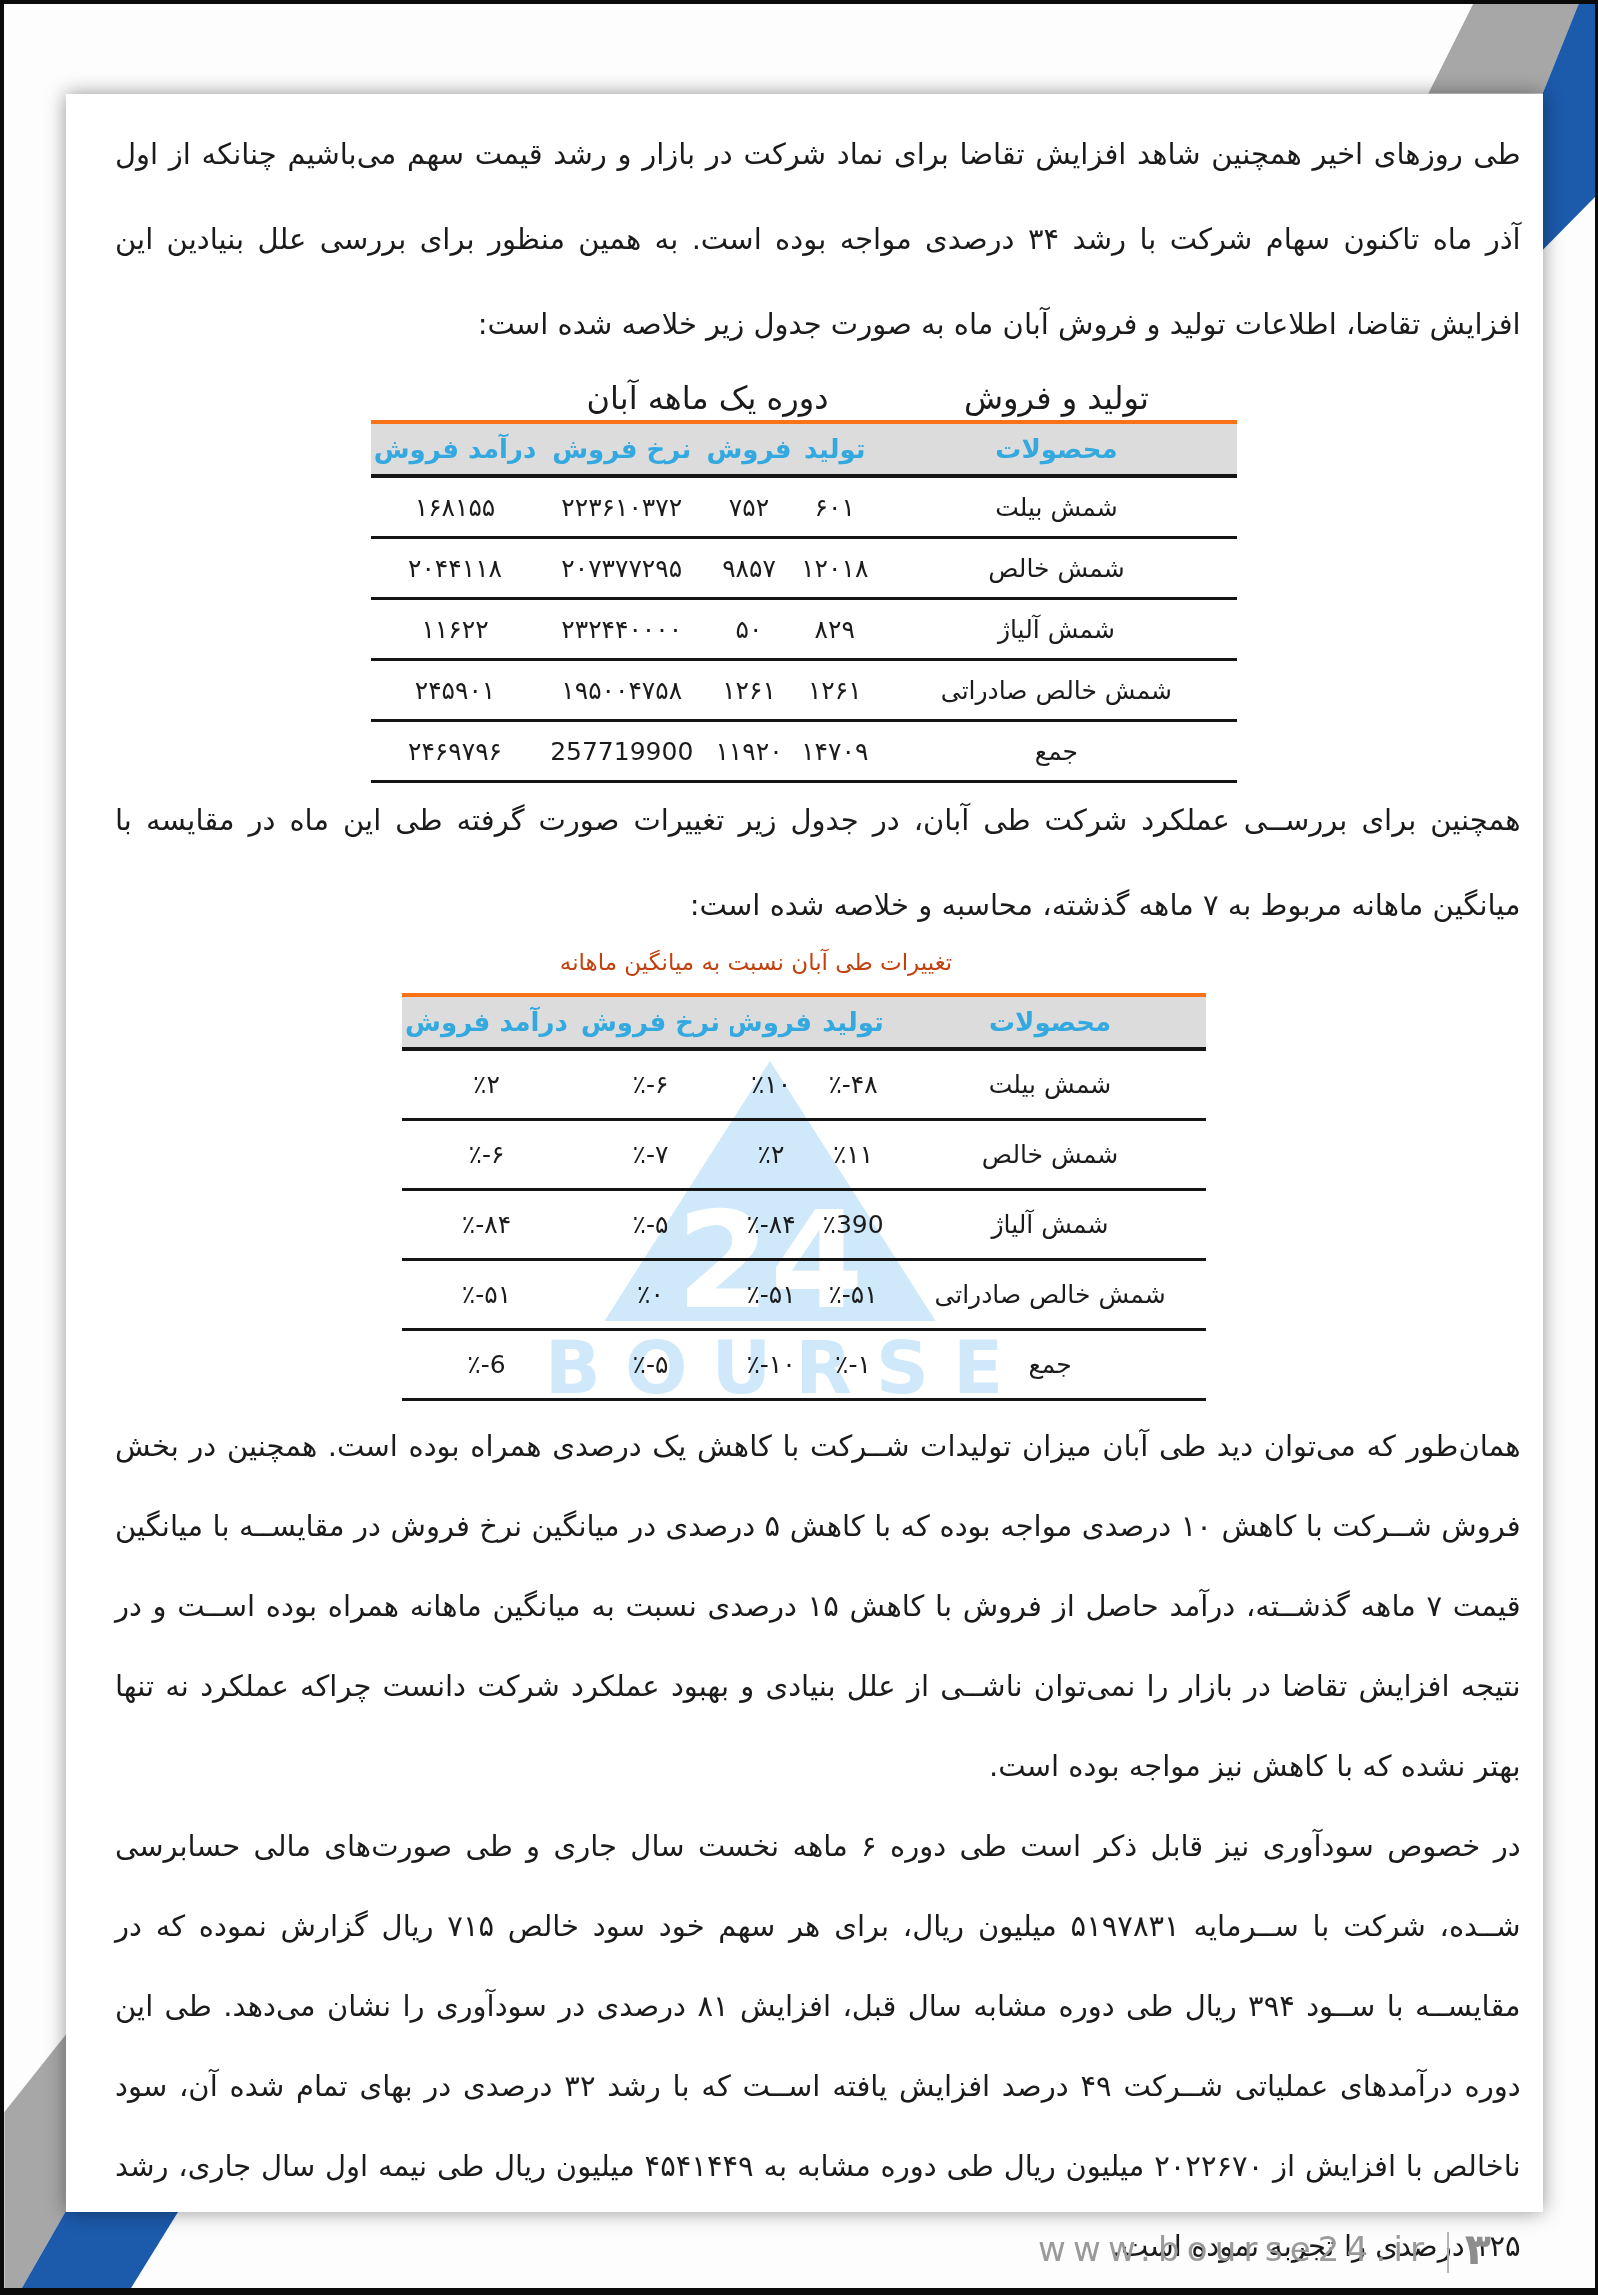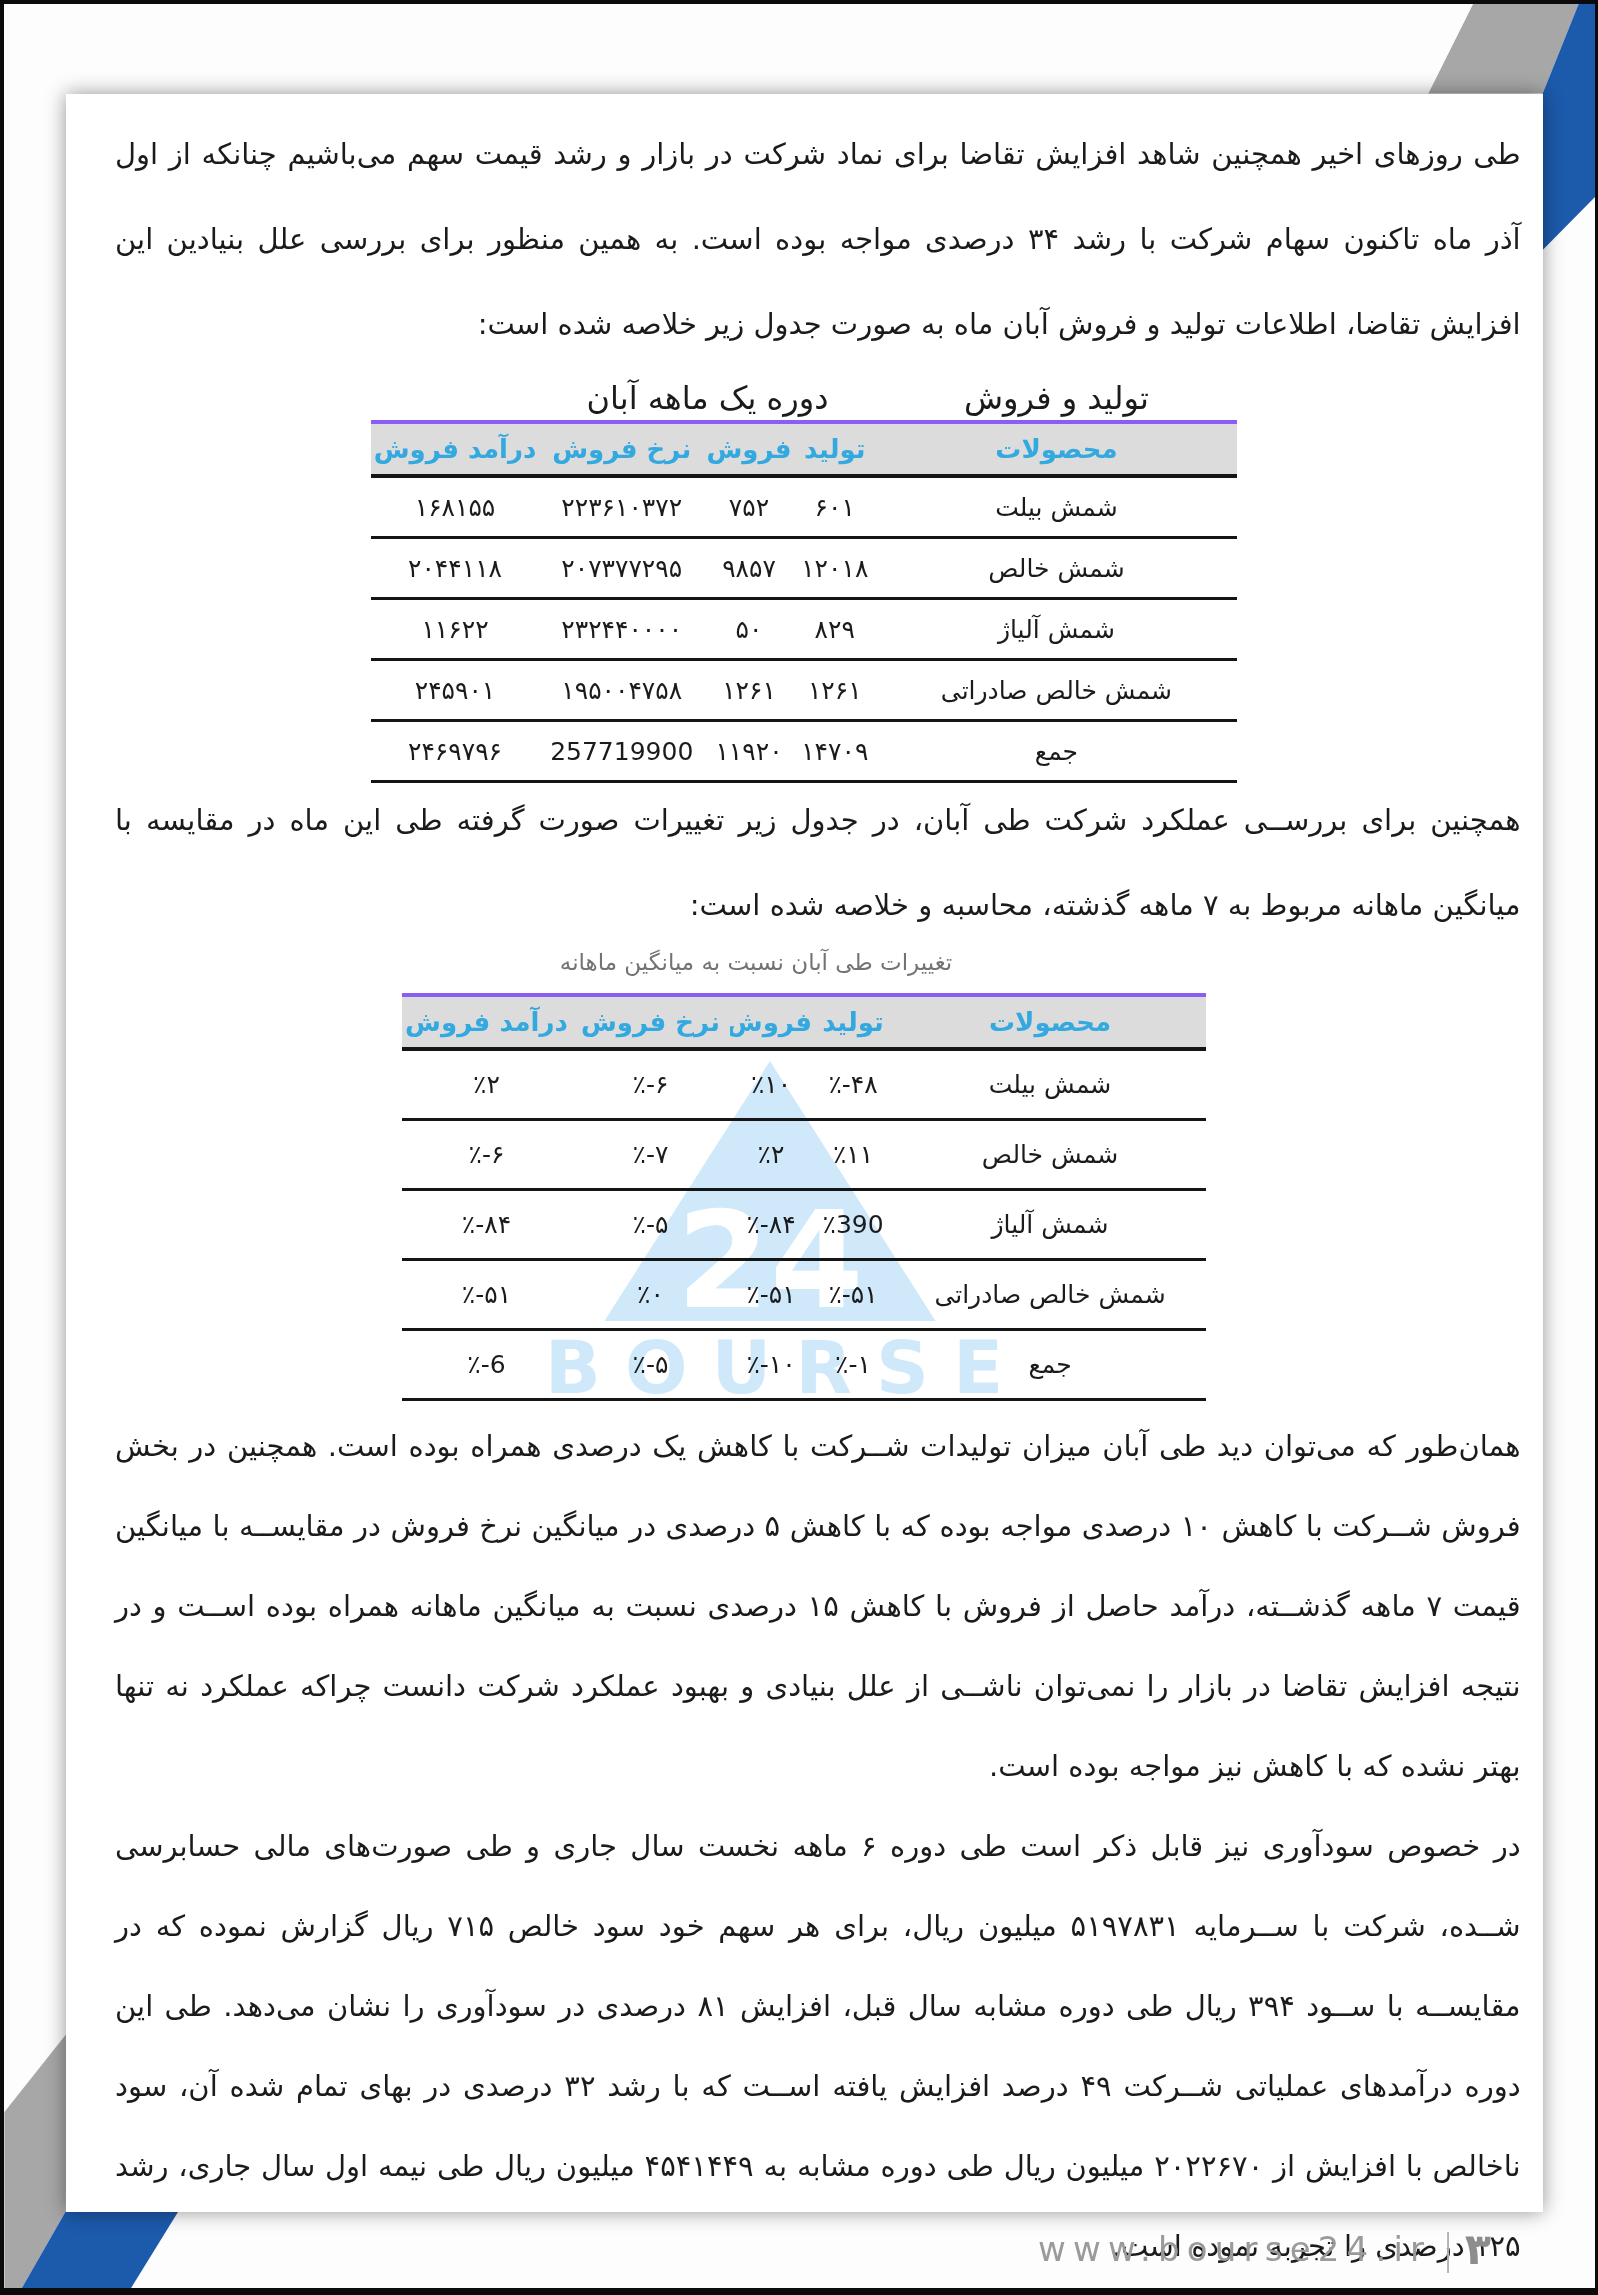--- a/index.html
+++ b/index.html
@@ -24,29 +24,29 @@
   #p3{top:1312px;line-height:80px;}
   #p4{top:1712px;line-height:80px;}
 
   table.t{border-collapse:collapse;table-layout:fixed;direction:rtl;position:absolute;z-index:1;}
   #table1{top:281px;left:305px;width:866px;}
   #table2{top:899px;left:336px;width:804px;}
   .t td{text-align:center;vertical-align:middle;padding:0;color:#1b1b1b;overflow:hidden;white-space:nowrap;}
   .t tr.title td{font-size:32px;height:45px;border:none;background:transparent;}
   .t tr.head td{
     height:50px;background:#dcdcdc;color:#33a9e0;font-size:26px;font-weight:bold;
-    border-top:4px solid #8b5cf6;border-bottom:4px solid #151515;
+    border-top:4px solid #f97316;border-bottom:4px solid #151515;
   }
   #table1 tr.data td{height:58px;font-size:25px;border-bottom:3.2px solid #151515;}
   #table2 tr.data td{height:67px;font-size:25px;border-bottom:3.2px solid #151515;}
   .num{direction:ltr;unicode-bidi:isolate;}
 
   #t2title{
     position:absolute;top:855px;left:336px;width:804px;z-index:1;
-    direction:rtl;text-align:center;font-size:23px;color:#737373;
+    direction:rtl;text-align:center;font-size:23px;color:#c2410c;
     transform:translateX(-48px);
   }
   .watermark{position:absolute;left:516px;top:963px;z-index:0;overflow:visible;}
 
   #footer{
     position:absolute;top:2220px;right:104px;z-index:3;direction:ltr;
     display:flex;align-items:center;gap:10px;color:#9a9a9a;
   }
   #footer .url{font-size:34px;letter-spacing:7.2px;}
   #footer .sep{font-size:40px;color:#b3b3b3;font-weight:100;}

